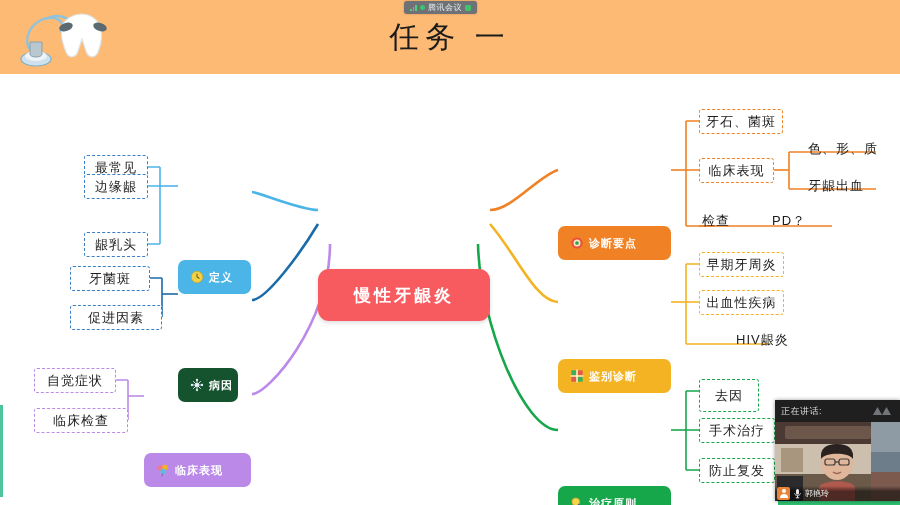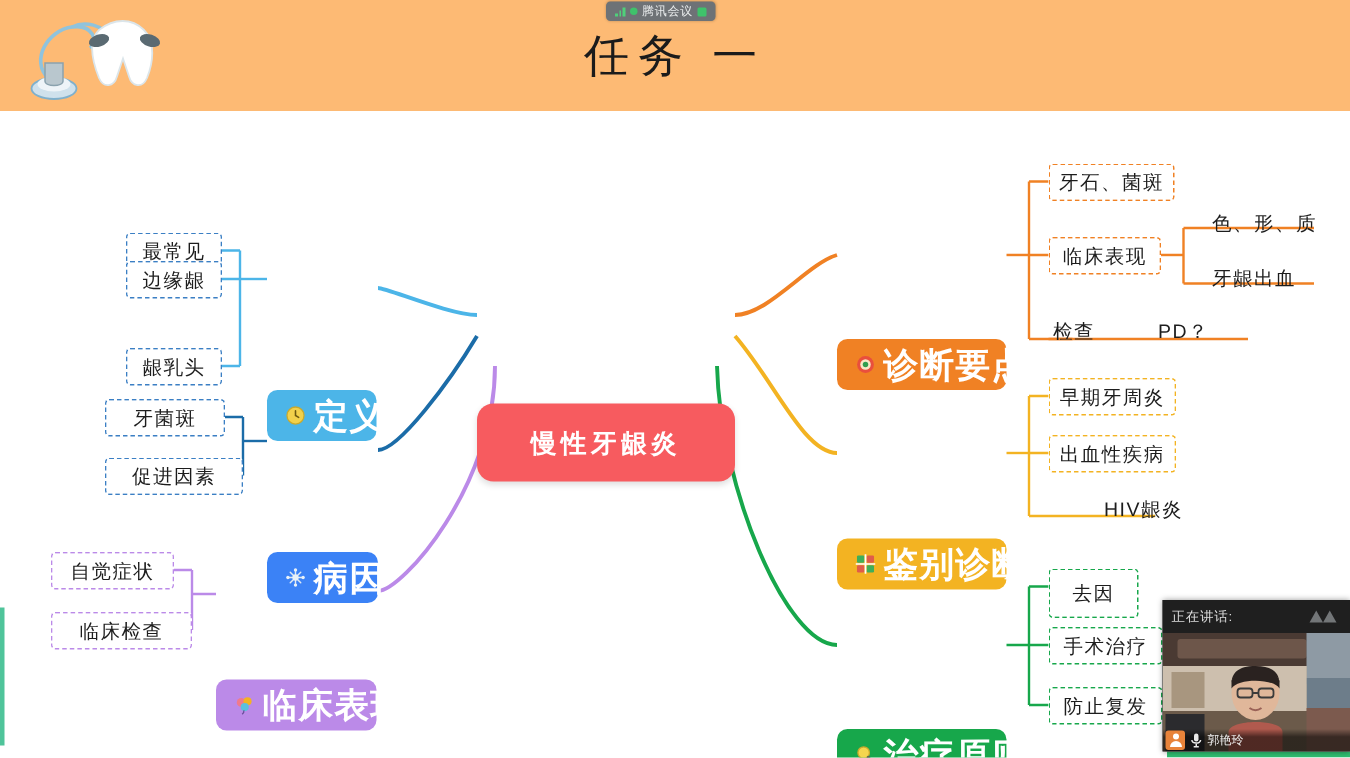--- a/index.html
+++ b/index.html
@@ -56,23 +56,23 @@
   .node .ic { width:14px; height:14px; flex:none; }
 
   #n-center {
     left:318px; top:195px; width:172px; height:52px;
     background:#f75b5f; border-radius:11px;
     justify-content:center;
     font-size:17px; letter-spacing:3px;
     box-shadow:0 2px 4px rgba(0,0,0,.13);
   }
 
-  .branch-node { height:34px; padding:0 12px; font-size:23px; letter-spacing:1px; }
+  .branch-node { height:34px; padding:0 12px; font-size:11px; letter-spacing:1px; }
   #n-def   { left:178px; top:186px; width:73px; background:#4cb5e8; justify-content:flex-start; }
-  #n-cause { left:178px; top:294px; width:74px; background:#3b82f6; }
+  #n-cause { left:178px; top:294px; width:60px; background:#14532d; }
   #n-clin  { left:144px; top:379px; width:107px; background:#bb8ae8; }
   #n-diag  { left:558px; top:152px; width:113px; background:#f08124; }
   #n-dd    { left:558px; top:285px; width:113px; background:#f3b322; }
   #n-treat { left:558px; top:412px; width:113px; background:#17a74b; }
 
   
   .leaf {
     position:absolute; border:1.5px dashed #888; border-radius:3px;
     background:#fff; color:#1d1d1d;
     font-size:13px; letter-spacing:1px;

